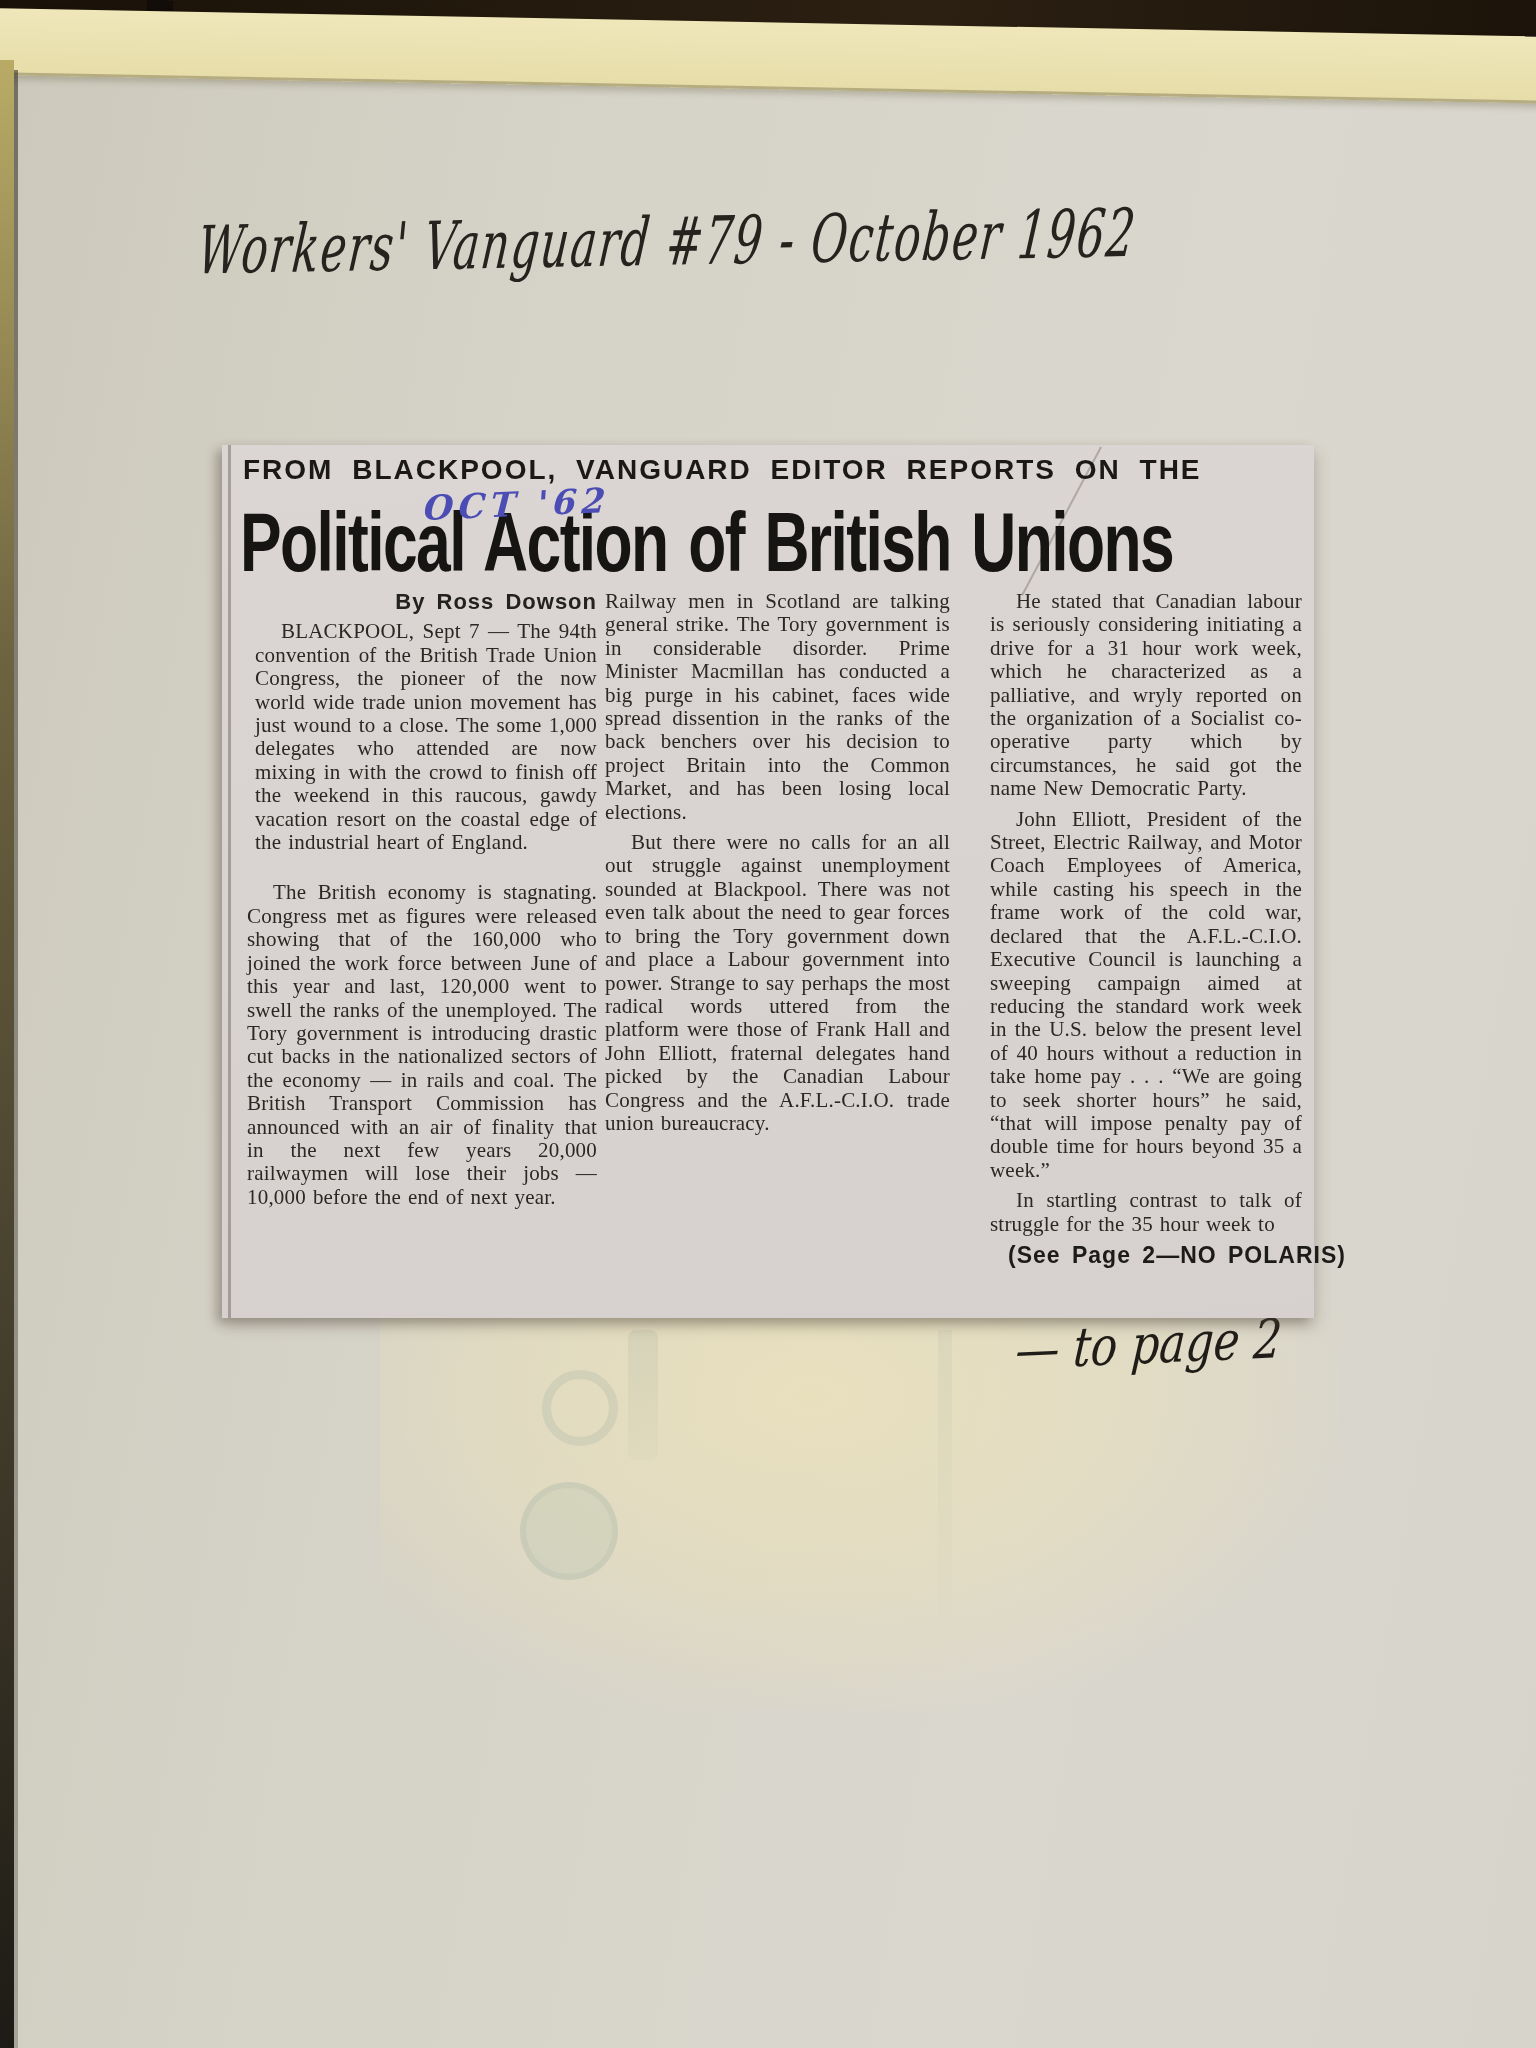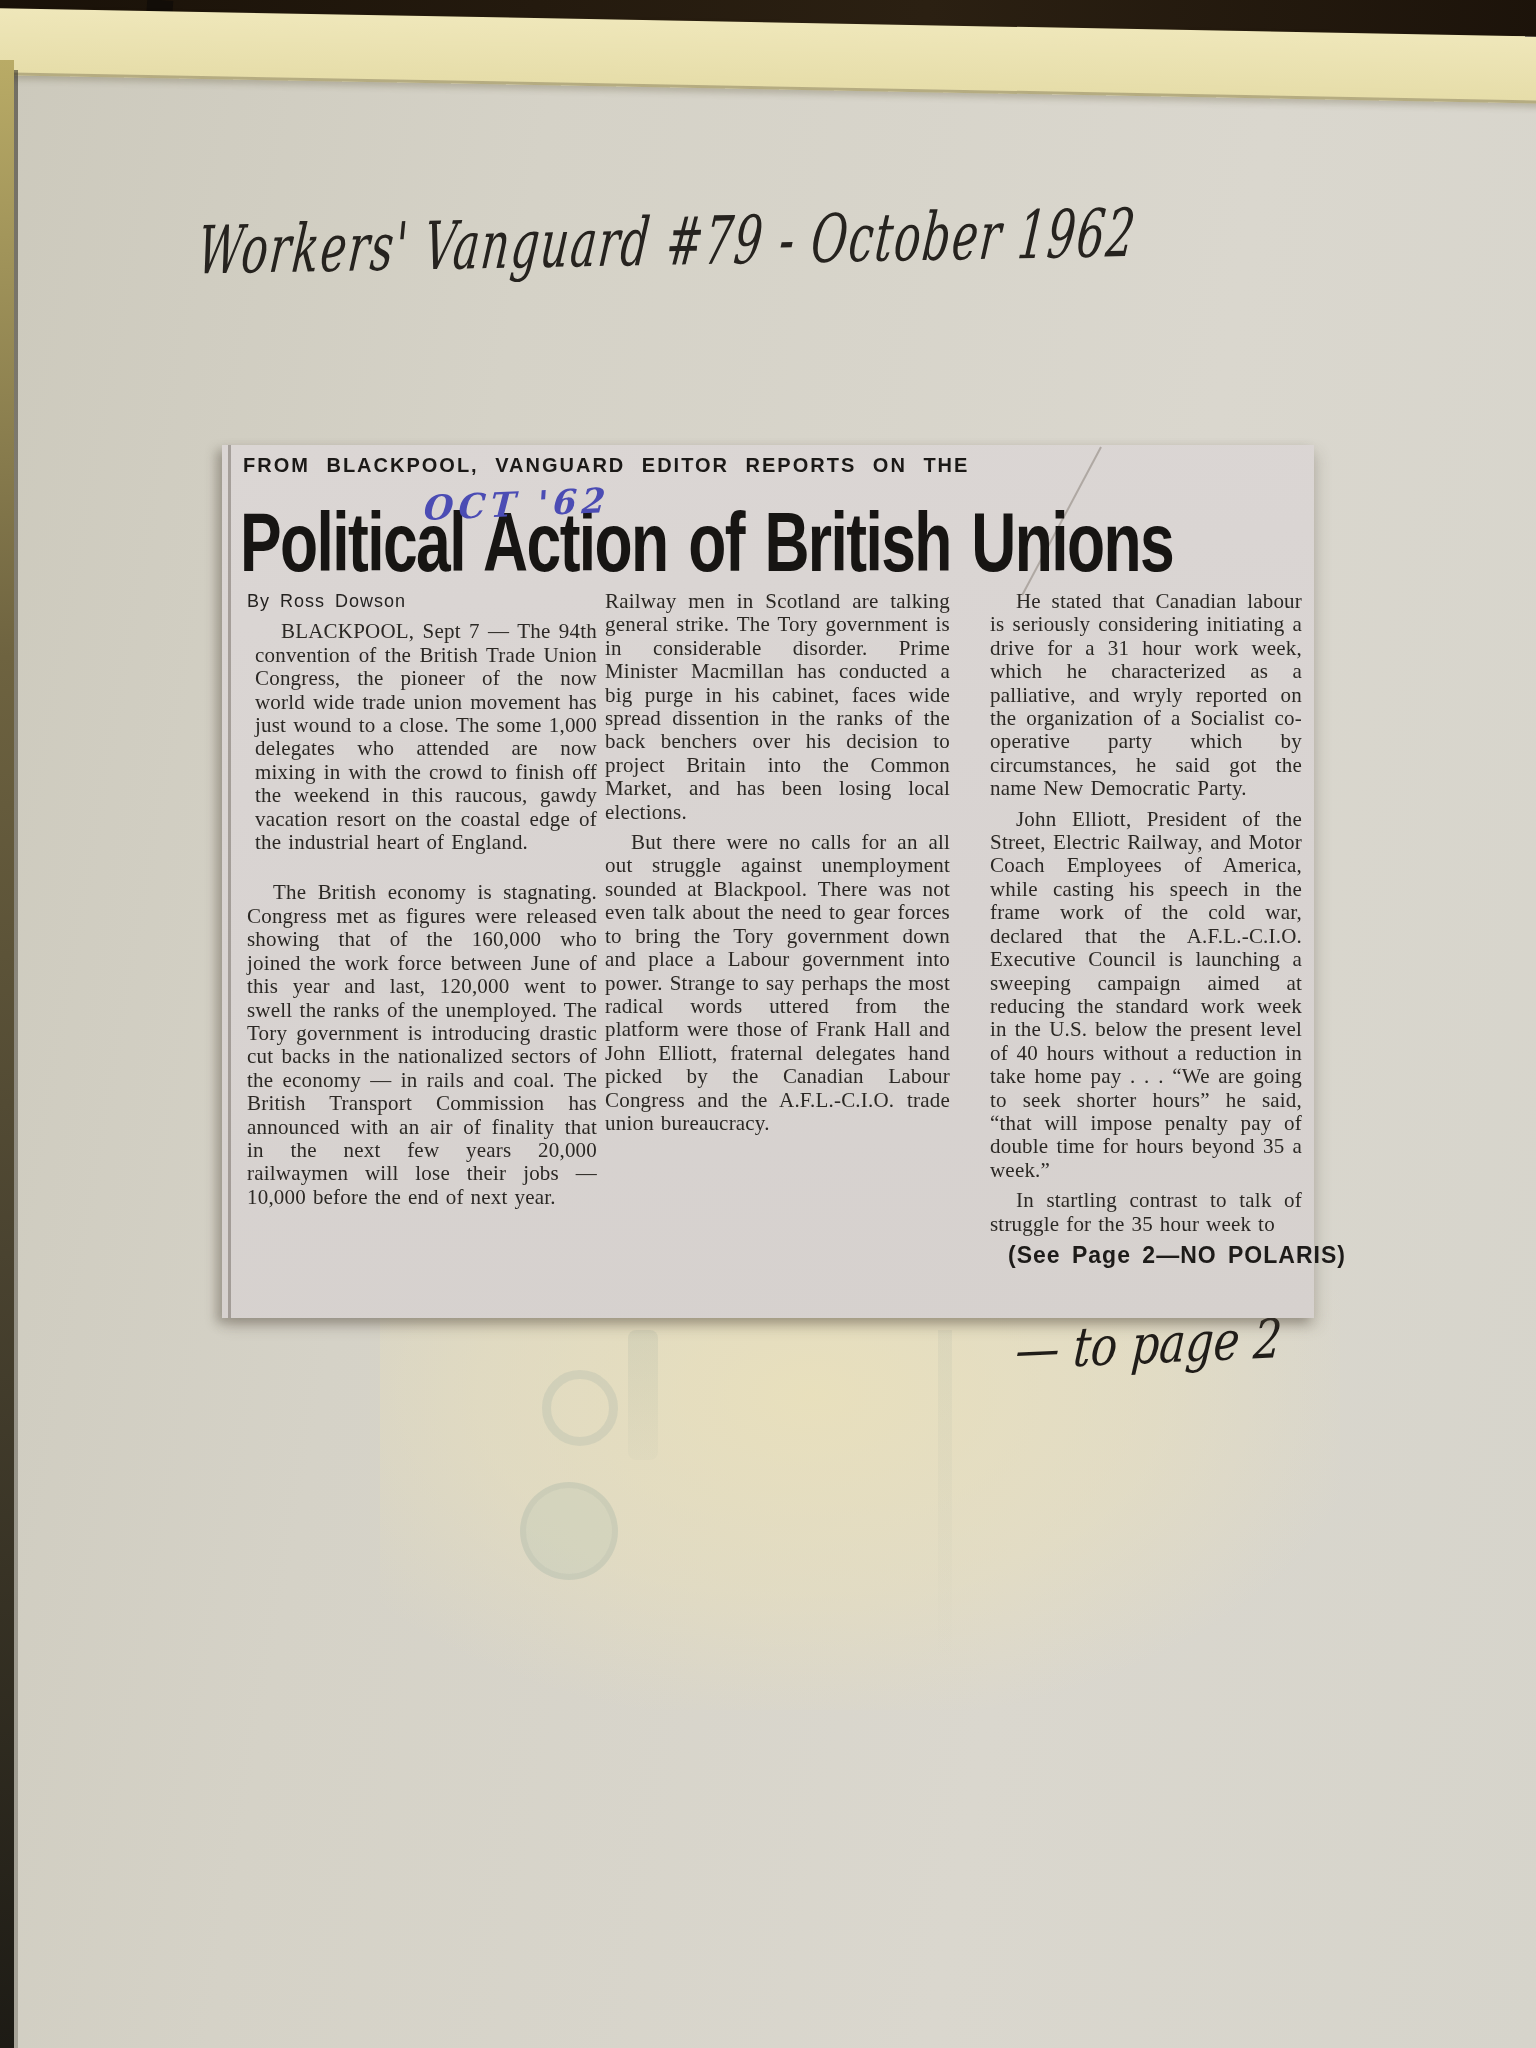--- a/index.html
+++ b/index.html
@@ -44,26 +44,26 @@
   
   .clipping{position:absolute;left:222px;top:445px;width:1092px;height:873px;
     background:linear-gradient(175deg,#dbd6d4 0%,#d8d3d1 55%,#d6d1ce 100%);
     box-shadow:-6px 5px 10px rgba(80,72,60,.35),3px 8px 14px rgba(80,72,60,.22);
     z-index:4;}
   .clipping::before{content:"";position:absolute;left:6px;top:0;width:3px;height:100%;
     background:rgba(70,60,50,.35);}
   .crease{position:absolute;left:878px;top:2px;width:2px;height:168px;
     background:rgba(110,100,90,.4);transform:rotate(28deg);transform-origin:top center;}
   .kicker{position:absolute;left:21px;top:9px;font-family:"Liberation Sans",sans-serif;
-    font-weight:bold;font-size:20px;letter-spacing:2px;word-spacing:9px;color:#1b1917;white-space:nowrap;}
+    font-weight:bold;font-size:28px;letter-spacing:2px;word-spacing:9px;color:#1b1917;white-space:nowrap;}
   .headline{position:absolute;left:18px;top:48px;font-family:"Liberation Sans",sans-serif;
     font-weight:bold;font-size:78px;letter-spacing:-2px;word-spacing:6px;color:#171513;white-space:nowrap;
     transform:scale(.8,1.08);transform-origin:left top;}
-  .byline{font-family:"Liberation Sans",sans-serif;font-weight:normal;font-size:18px;color:#242220;
-    text-align:left;margin:0 30px 16px 10px;letter-spacing:1px;word-spacing:4px;}
+  .byline{font-family:"Liberation Sans",sans-serif;font-weight:bold;font-size:22px;color:#242220;
+    text-align:right;margin:0 30px 16px 10px;letter-spacing:1px;word-spacing:4px;}
   .col{position:absolute;top:145px;color:#2b2824;font-size:21px;line-height:23.4px;
     text-align:justify;word-spacing:1.5px;letter-spacing:.2px;}
   .col-1{left:25px;width:350px;}
   .col-2{left:383px;width:345px;}
   .col-3{left:768px;width:312px;}
   .col p{margin:0 0 7px 0;}
   .col p.indent{text-indent:26px;}
   .col p.bigap{margin-bottom:27px;margin-left:8px;}
   .cont-note{font-family:"Liberation Sans",sans-serif;font-weight:bold;font-size:23px;color:#1d1b19;
     text-align:center;margin-top:8px;letter-spacing:1px;word-spacing:4px;white-space:nowrap;margin-left:18px;}

